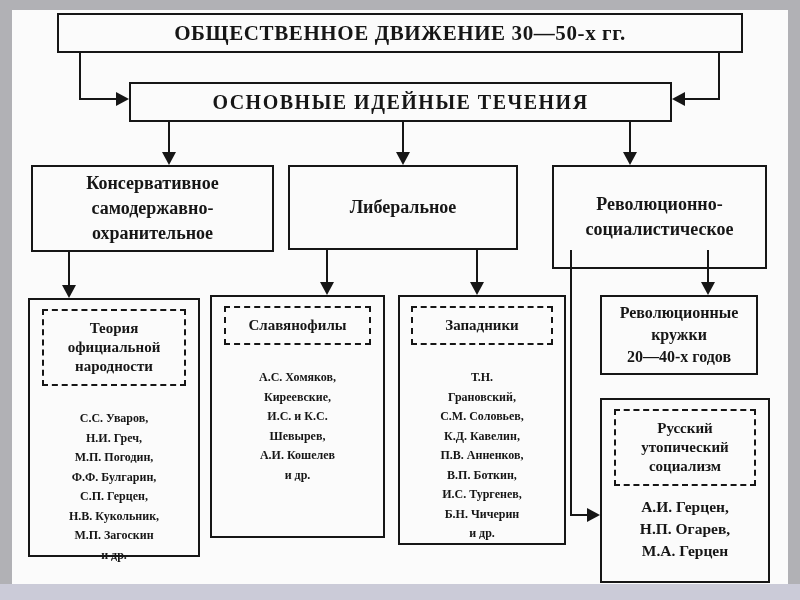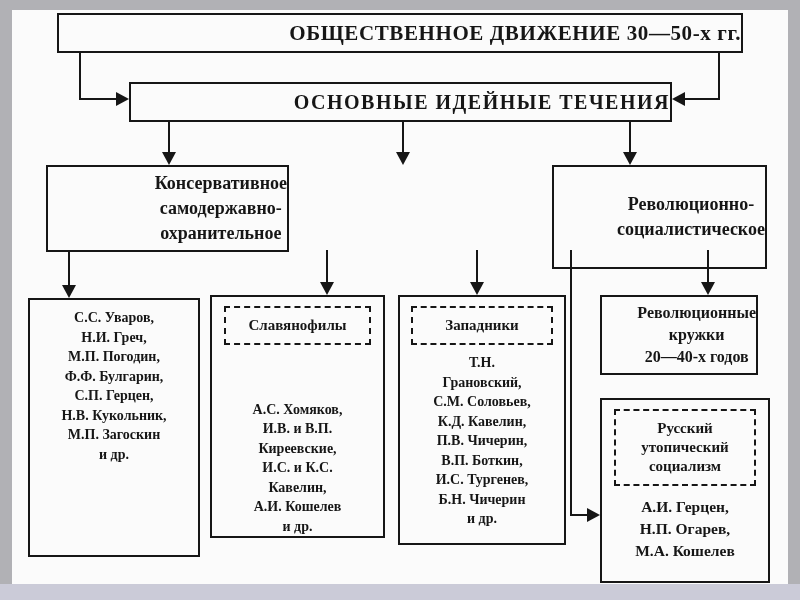--- a/index.html
+++ b/index.html
@@ -5,31 +5,31 @@
   :root{
     --frame:#b1b1b5; --strip:#cbcbd8; --ink:#161616; --paper:#fbfbfb;
   }
   *{margin:0;padding:0;box-sizing:border-box;}
   body{width:800px;height:600px;background:var(--frame);position:relative;overflow:hidden;
        font-family:"Liberation Serif", serif; color:var(--ink); font-weight:bold;}
   .stage{position:absolute;left:0;top:0;width:800px;height:600px;}
   .paper{position:absolute;left:12px;top:10px;width:776px;height:574px;background:var(--paper);}
   .strip{position:absolute;left:0;top:584px;width:800px;height:16px;background:var(--strip);}
   .node{position:absolute;border:2px solid var(--ink);background:var(--paper);
-        display:flex;align-items:center;justify-content:flex-end;text-align:center;}
+        display:flex;align-items:center;justify-content:center;text-align:center;}
   .pre{white-space:pre-line;}
   .title-text{font-size:21px;letter-spacing:.6px;}
   .subtitle-text{font-size:20px;letter-spacing:1.5px;}
   .cat-text{font-size:18px;line-height:25px;}
   .subbox{position:absolute;border:2px solid var(--ink);background:var(--paper);
           display:flex;flex-direction:column;align-items:center;text-align:center;}
   .dashed{border:2px dashed var(--ink);width:86%;margin-top:9px;
           display:flex;align-items:center;justify-content:center;text-align:center;
           font-size:15px;line-height:19px;padding:8px 2px;}
-  .members{margin-top:8px;font-size:14px;line-height:19.5px;text-align:center;}
+  .members{margin-top:23px;font-size:12px;line-height:19.5px;text-align:center;}
   .members-wide{margin-top:10px;font-size:15.5px;line-height:22px;text-align:center;}
   .circles-text{font-size:16px;line-height:22px;}
   .vline,.hline{position:absolute;background:var(--ink);}
   .vline{width:2px;} .hline{height:2px;}
   .arr{position:absolute;width:0;height:0;}
   .arr-down{border-left:7px solid transparent;border-right:7px solid transparent;border-top:13px solid var(--ink);}
   .arr-right{border-top:7px solid transparent;border-bottom:7px solid transparent;border-left:13px solid var(--ink);}
   .arr-left{border-top:7px solid transparent;border-bottom:7px solid transparent;border-right:13px solid var(--ink);}
 </style>
 </head>
@@ -55,24 +55,27 @@
   <div class="hline" style="left:685px;top:98px;width:35px;"></div>
   <div class="arr arr-left" style="left:672px;top:92px;"></div>
 
   <div class="vline" style="left:168px;top:122px;height:31px;"></div>
   <div class="arr arr-down" style="left:162px;top:152px;"></div>
   <div class="vline" style="left:402px;top:122px;height:31px;"></div>
   <div class="arr arr-down" style="left:396px;top:152px;"></div>
   <div class="vline" style="left:629px;top:122px;height:31px;"></div>
   <div class="arr arr-down" style="left:623px;top:152px;"></div>
 
-  <div class="node" style="left:31px;top:165px;width:243px;height:87px;margin-left:15px;">
+  <div class="node" style="left:31px;top:165px;width:243px;height:87px;">
     <span class="cat-text pre">Консервативное
 самодержавно-
 охранительное</span>
+  </div>
+  <div class="node" style="left:288px;top:165px;width:230px;height:85px;">
+    <span class="cat-text">Либеральное</span>
   </div>
   <div class="node" style="left:552px;top:165px;width:215px;height:104px;">
     <span class="cat-text pre">Революционно-
 социалистическое</span>
   </div>
 
   <div class="vline" style="left:68px;top:252px;height:34px;"></div>
   <div class="arr arr-down" style="left:62px;top:285px;"></div>
 
   <div class="vline" style="left:326px;top:250px;height:33px;"></div>
@@ -81,69 +84,71 @@
   <div class="arr arr-down" style="left:470px;top:282px;"></div>
 
   <div class="vline" style="left:707px;top:250px;height:33px;"></div>
   <div class="arr arr-down" style="left:701px;top:282px;"></div>
 
   <div class="vline" style="left:570px;top:250px;height:266px;"></div>
   <div class="hline" style="left:570px;top:514px;width:17px;"></div>
   <div class="arr arr-right" style="left:587px;top:508px;"></div>
 
   <div class="subbox" style="left:28px;top:298px;width:172px;height:259px;">
+    <div class="dashed pre">Теория
+официальной
+народности</div>
     <div class="members">
         <div>С.С. Уваров,</div>
         <div>Н.И. Греч,</div>
         <div>М.П. Погодин,</div>
         <div>Ф.Ф. Булгарин,</div>
         <div>С.П. Герцен,</div>
         <div>Н.В. Кукольник,</div>
         <div>М.П. Загоскин</div>
         <div>и др.</div>
       </div>
   </div>
 
-  <div class="subbox" style="left:210px;top:295px;width:175px;height:243px;justify-content:space-between;">
+  <div class="subbox" style="left:210px;top:295px;width:175px;height:243px;">
     <div class="dashed">Славянофилы</div>
     <div class="members">
         <div>А.С. Хомяков,</div>
-        <div>И.В. и В.П.</div>
         <div>Киреевские,</div>
         <div>И.С. и К.С.</div>
-        <div>Кавелин,</div>
+        <div>Шевырев,</div>
         <div>А.И. Кошелев</div>
         <div>и др.</div>
       </div>
   </div>
 
   <div class="subbox" style="left:398px;top:295px;width:168px;height:250px;">
     <div class="dashed">Западники</div>
     <div class="members">
         <div>Т.Н.</div>
         <div>Грановский,</div>
         <div>С.М. Соловьев,</div>
         <div>К.Д. Кавелин,</div>
-        <div>П.В. Чичерин,</div>
+        <div>П.В. Анненков,</div>
         <div>В.П. Боткин,</div>
         <div>И.С. Тургенев,</div>
         <div>Б.Н. Чичерин</div>
         <div>и др.</div>
       </div>
   </div>
 
   <div class="node" style="left:600px;top:295px;width:158px;height:80px;">
     <span class="circles-text pre">Революционные
 кружки
 20—40-х годов</span>
   </div>
 
   <div class="subbox" style="left:600px;top:398px;width:170px;height:185px;">
     <div class="dashed pre">Русский
 утопический
 социализм</div>
     <div class="members-wide">
         <div>А.И. Герцен,</div>
         <div>Н.П. Огарев,</div>
-        <div>М.А. Кошелев</div>
+        <div>М.А. Герцен</div>
       </div>
   </div>
 </div>
 
 </body></html>

